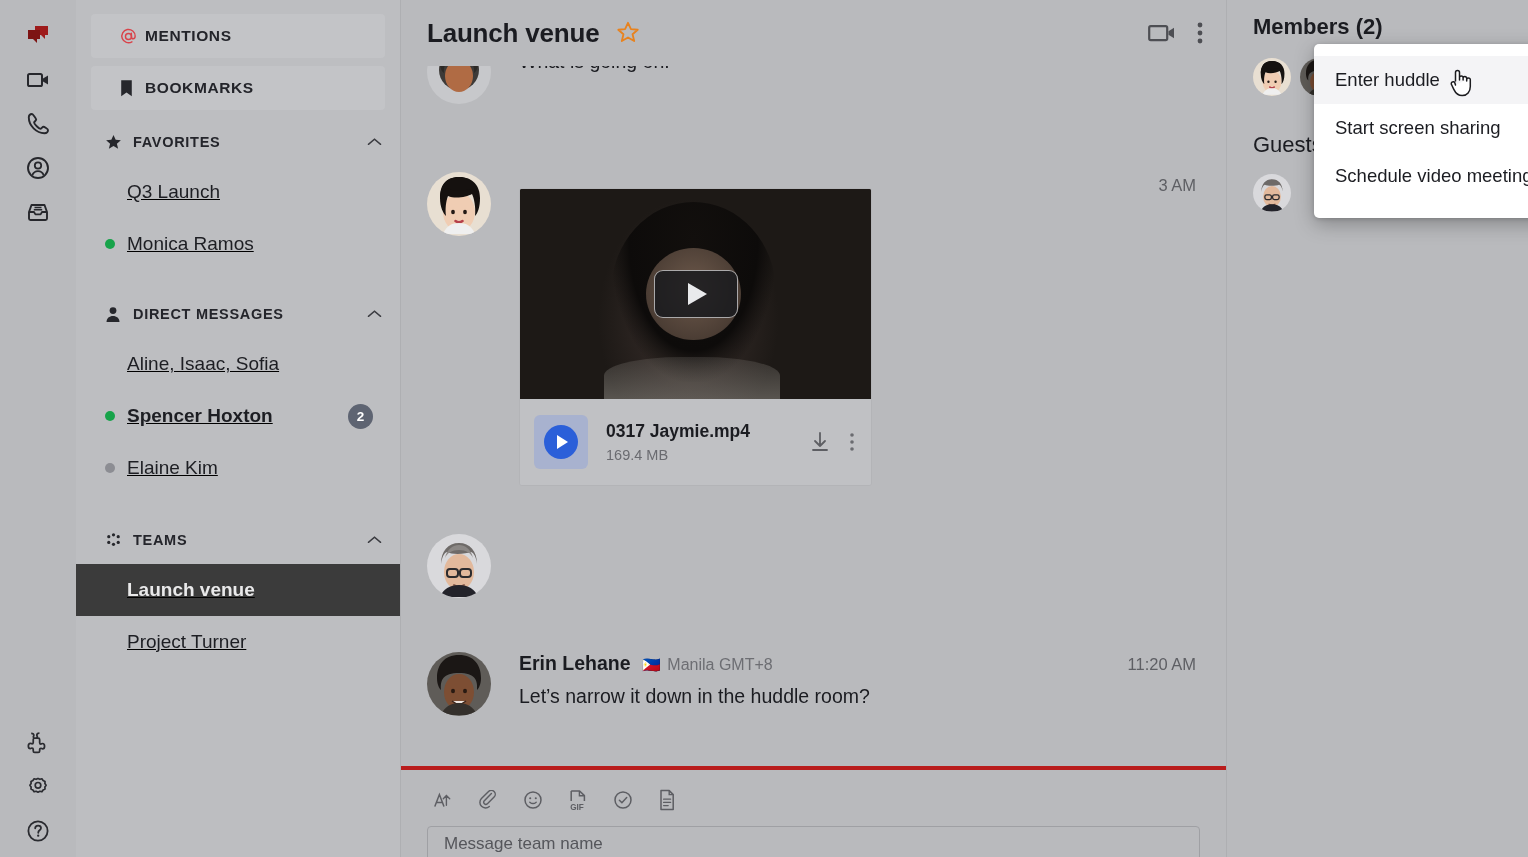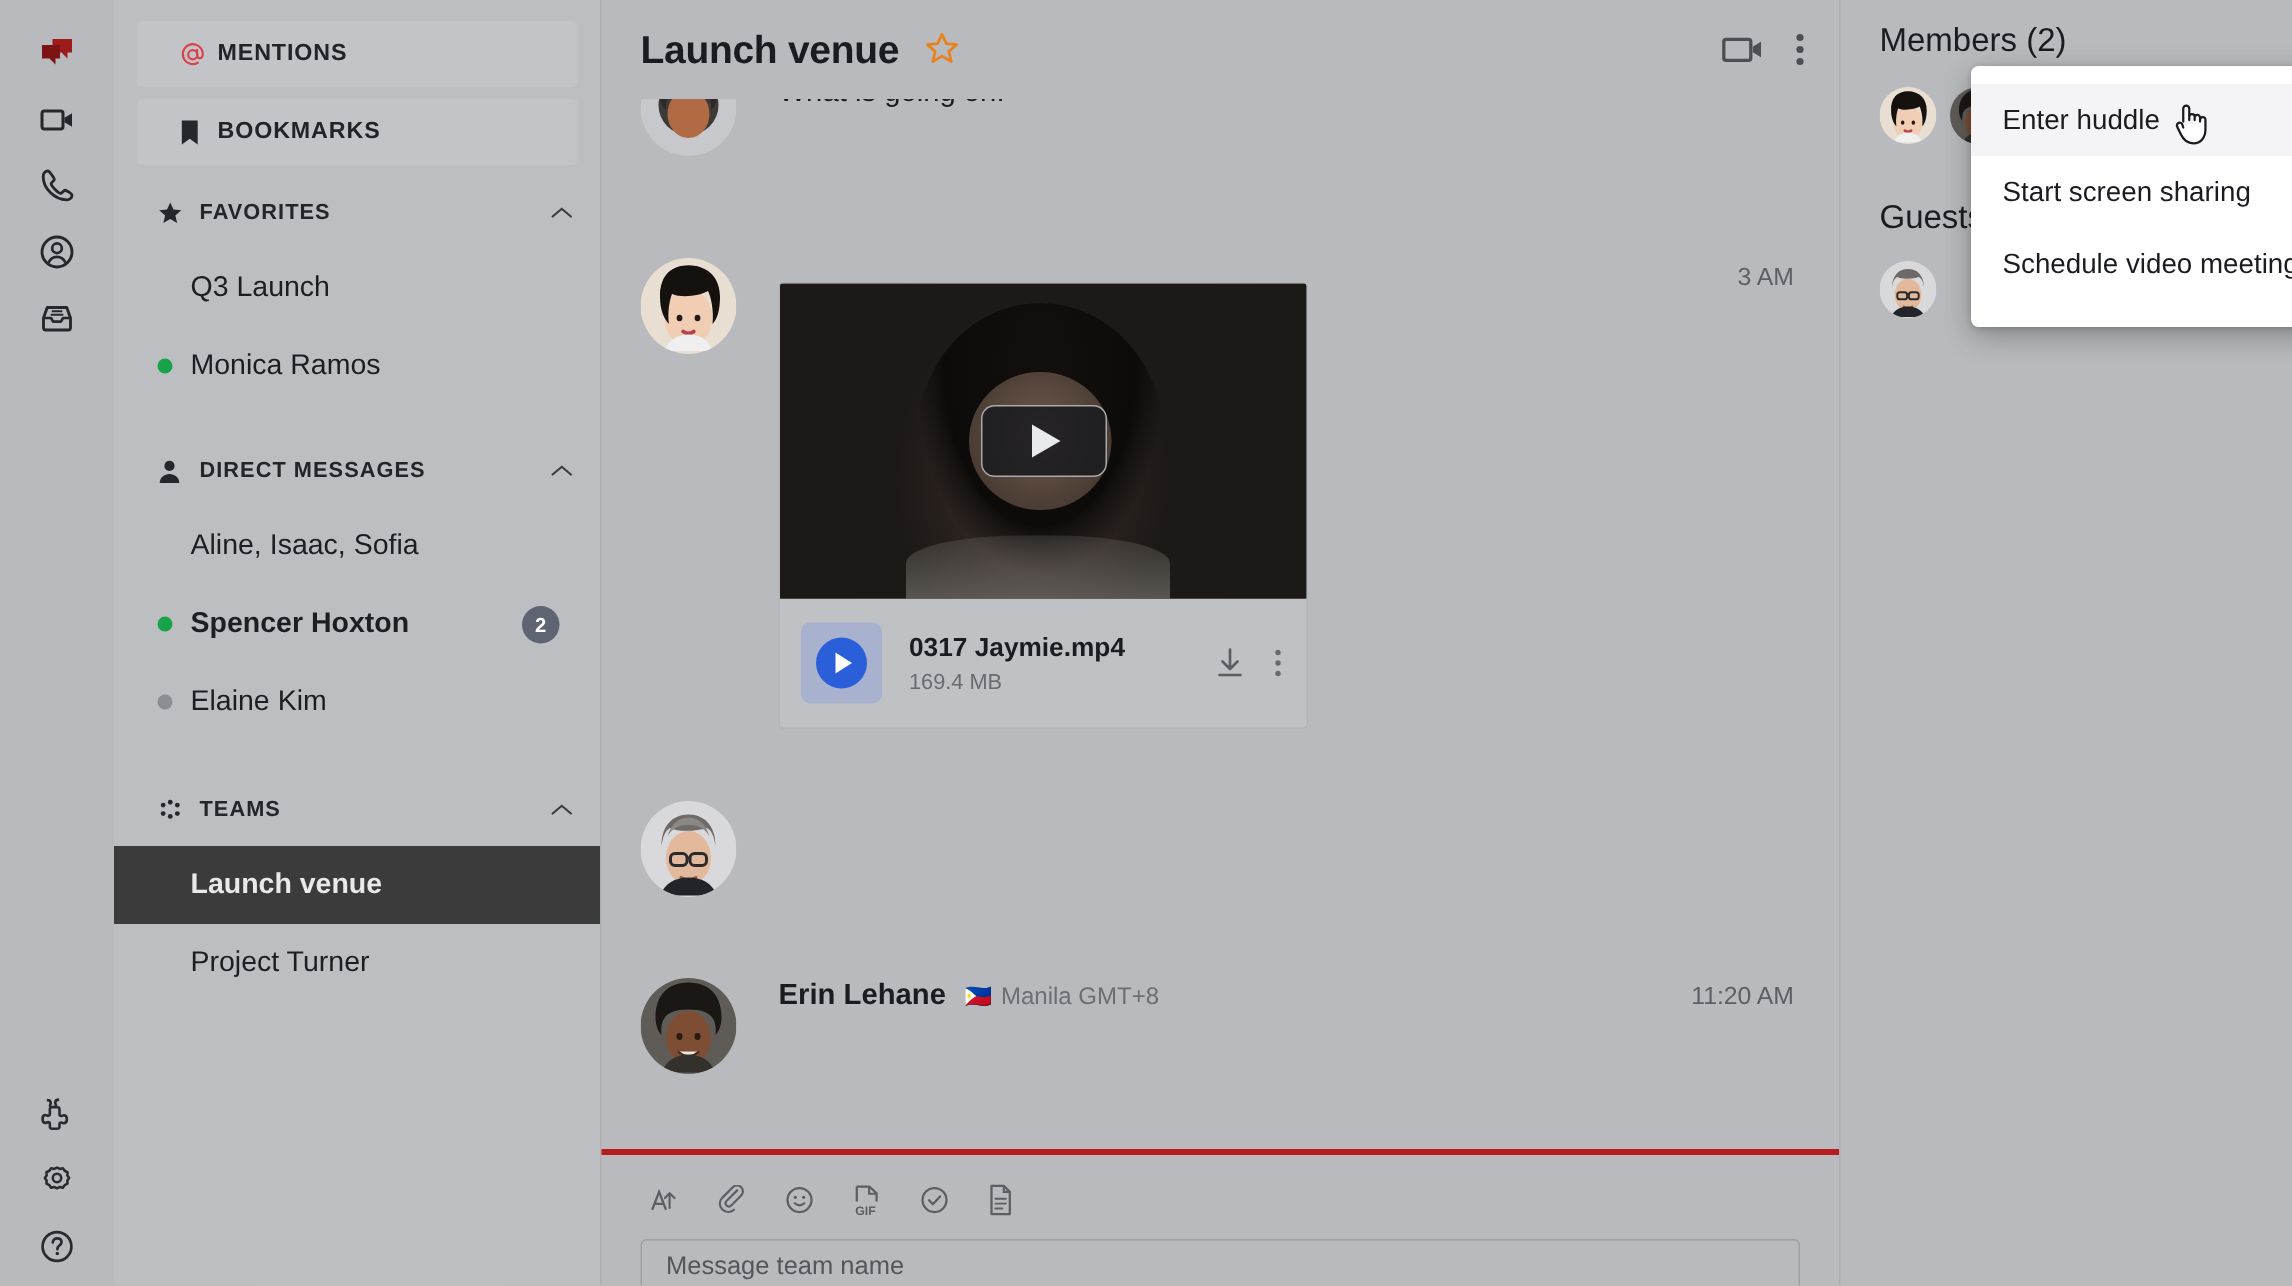--- a/index.html
+++ b/index.html
@@ -59,21 +59,21 @@
   .sect-head .s-ico { width: 28px; display: flex; align-items: center; }
   .sect-head .s-label {
     font-size: 14.5px; font-weight: 700; letter-spacing: .7px; color: #24252b;
     flex: 1 1 auto;
   }
   .sect-head .s-chev { width: 22px; display: flex; justify-content: center; }
 
   .nav-item {
     display: flex; align-items: center;
     height: 52px; padding-left: 29px;
-    cursor: pointer; position: relative;
+    cursor: pointer; position: relative; text-decoration: underline;
   }
   .nav-item .dot { width: 22px; display: flex; align-items: center; }
   .nav-item .dot i {
     display: block; width: 10px; height: 10px; border-radius: 50%;
   }
   .nav-item .nm {
     font-size: 19px; color: #1d1e23; font-weight: 400;
     white-space: nowrap;
   }
   .nav-item.bold .nm { font-weight: 700; }
@@ -209,21 +209,21 @@
     background: transparent; cursor:text;
   }
   .cinput span { font-size:17px; color:#55565b; }
 
   
   .right {
     width: 302px; flex: 0 0 302px; height: 857px;
     background: #b9babd; padding: 14px 22px 0 26px;
     border-left: 1px solid #aeafb2;
   }
-  .r-title { font-size: 22px; color:#1b1c21; font-weight:400; }
+  .r-title { font-size: 22px; color:#1b1c21; font-weight:700; }
   .r-avatars { display:flex; align-items:center; margin-top: 18px; gap: 9px; }
   .r-av { width:38px;height:38px;border-radius:50%;overflow:hidden; }
   .r-av svg { display:block;width:100%;height:100%; }
   .r-add { margin-left: 12px; cursor:pointer; display:flex;align-items:center;}
   .r-title2 { font-size: 22px; color:#1b1c21; margin-top: 36px; font-weight:400;}
   .r-guests { margin-top: 16px; display:flex; gap:9px; }
 
   
   .menu {
     position: absolute; left: 913px; top: 44px;
@@ -544,20 +544,21 @@
             <path d="M14 63c3-8 10-12 18-12s15 4 18 12z" fill="#34302c"></path>
           </svg>
         </div>
         <div class="msg-body">
           <div class="msg-head">
             <span class="author">Erin Lehane</span>
             <span class="flag">🇵🇭</span>
             <span class="meta" style="margin-left:2px">Manila GMT+8</span>
           </div>
           <div class="time" style="top:3px">11:20 AM</div>
+          <div class="text">Let’s narrow it down in the huddle room?</div>
         </div>
       </div>
     </div>
 
     <div class="composer">
       <div class="ctools">
         <div>
           <svg width="20" height="20" viewBox="0 0 20 20">
               <path d="M2 16L6.4 4.6 10.8 16M3.4 12.6h5.9" fill="none" stroke="#5d5e63" stroke-width="1.5" stroke-linecap="round"></path>
               <path d="M13.4 5.5v9.8m0-9.8l3.3 3.2m-3.3-3.2l-3.1 3.2" fill="none" stroke="#5d5e63" stroke-width="1.4" stroke-linecap="round"></path>

